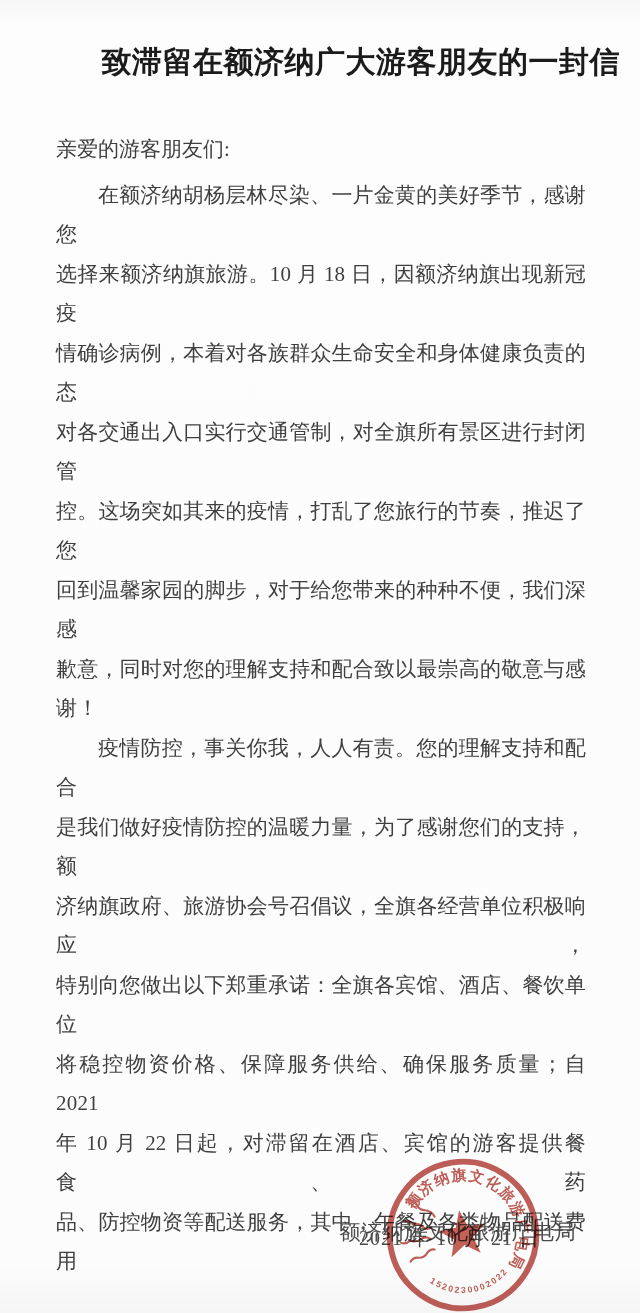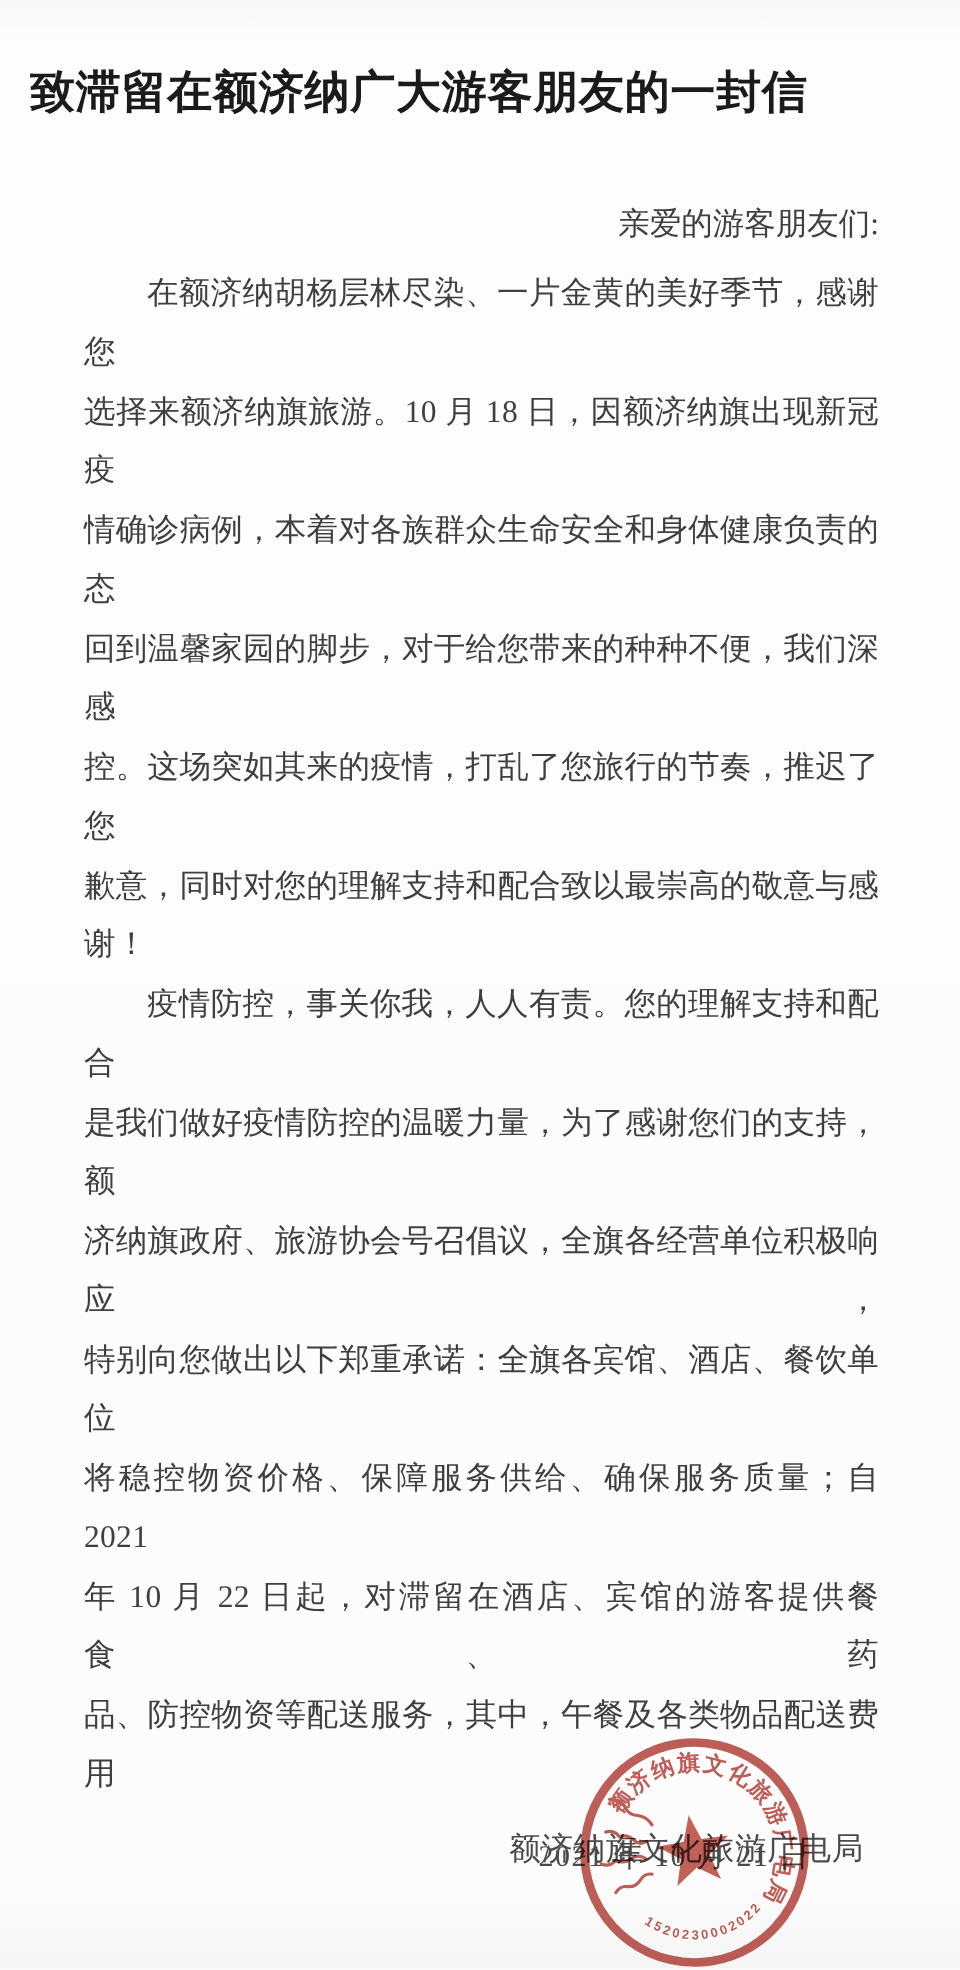--- a/index.html
+++ b/index.html
@@ -9,27 +9,27 @@
     margin:0 auto;
     background:linear-gradient(180deg,#f7f7f7 0%,#fdfdfd 2%,#fcfcfc 96%,#f5f5f5 100%);
     font-family:"Liberation Serif","DejaVu Serif",serif;
     color:#3f3f3f;
     overflow:hidden;
   }
   .title{
     margin:0;padding:40px 20px 0 20px;
     font-size:30px;line-height:44px;
     font-weight:bold;color:#1b1b1b;
-    text-align:left;letter-spacing:0.5px;
+    text-align:right;letter-spacing:0.5px;
   }
   .body-text{padding:0 54px 0 56px;}
   .salutation{
     margin:46px 0 0 0;
     font-size:21px;line-height:39.5px;
-    text-align:right;
+    text-align:left;
   }
   .para{margin:0;}
   .para-1{margin-top:6px;}
   .para .line{
     font-size:21px;line-height:39.5px;
     text-align:justify;text-align-last:justify;
     letter-spacing:0.2px;
   }
   .para .line:first-child{text-indent:2em;}
   .para .line:last-child{text-align-last:left;}
@@ -58,22 +58,23 @@
 <div class="page">
 
   <h1 class="title">致滞留在额济纳广大游客朋友的一封信</h1>
 
   <div class="body-text">
     <p class="salutation">亲爱的游客朋友们:</p>
     <div class="para para-1">
         <div class="line">在额济纳胡杨层林尽染、一片金黄的美好季节，感谢您</div>
         <div class="line">选择来额济纳旗旅游。10 月 18 日，因额济纳旗出现新冠疫</div>
         <div class="line">情确诊病例，本着对各族群众生命安全和身体健康负责的态</div>
+        <div class="line">对各交通出入口实行交通管制，对全旗所有景区进行封闭管</div>
+        <div class="line">控。这场突如其来的疫情，打乱了您旅行的节奏，推迟了您</div>
         <div class="line">回到温馨家园的脚步，对于给您带来的种种不便，我们深感</div>
-        <div class="line">控。这场突如其来的疫情，打乱了您旅行的节奏，推迟了您</div>
         <div class="line">歉意，同时对您的理解支持和配合致以最崇高的敬意与感</div>
         <div class="line">谢！</div>
       </div>
     <div class="para para-2">
         <div class="line">疫情防控，事关你我，人人有责。您的理解支持和配合</div>
         <div class="line">是我们做好疫情防控的温暖力量，为了感谢您们的支持，额</div>
         <div class="line">济纳旗政府、旅游协会号召倡议，全旗各经营单位积极响应，</div>
         <div class="line">特别向您做出以下郑重承诺：全旗各宾馆、酒店、餐饮单位</div>
         <div class="line">将稳控物资价格、保障服务供给、确保服务质量；自 2021</div>
         <div class="line">年 10 月 22 日起，对滞留在酒店、宾馆的游客提供餐食、药</div>

